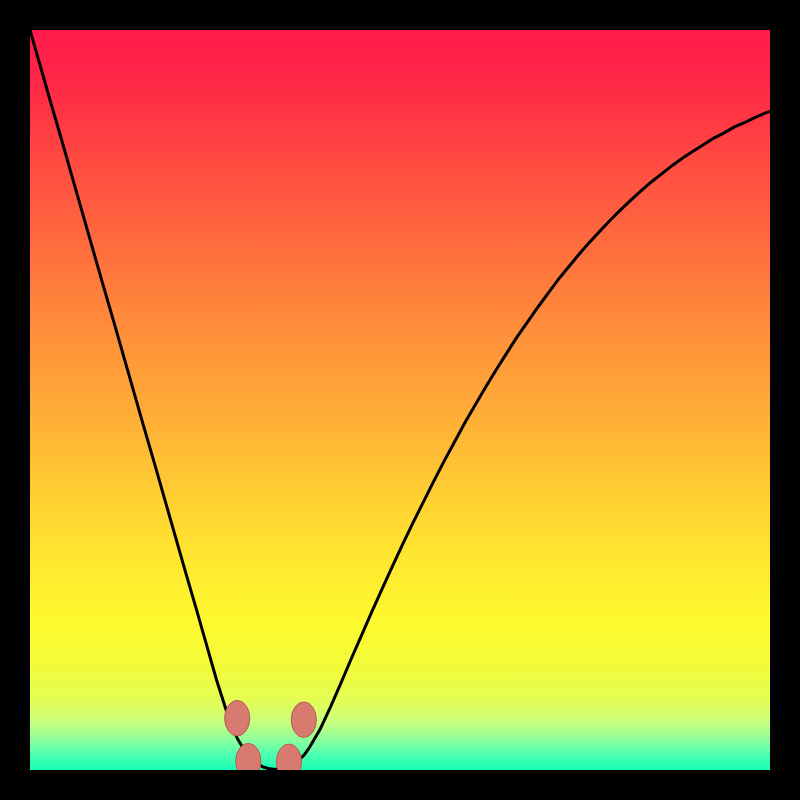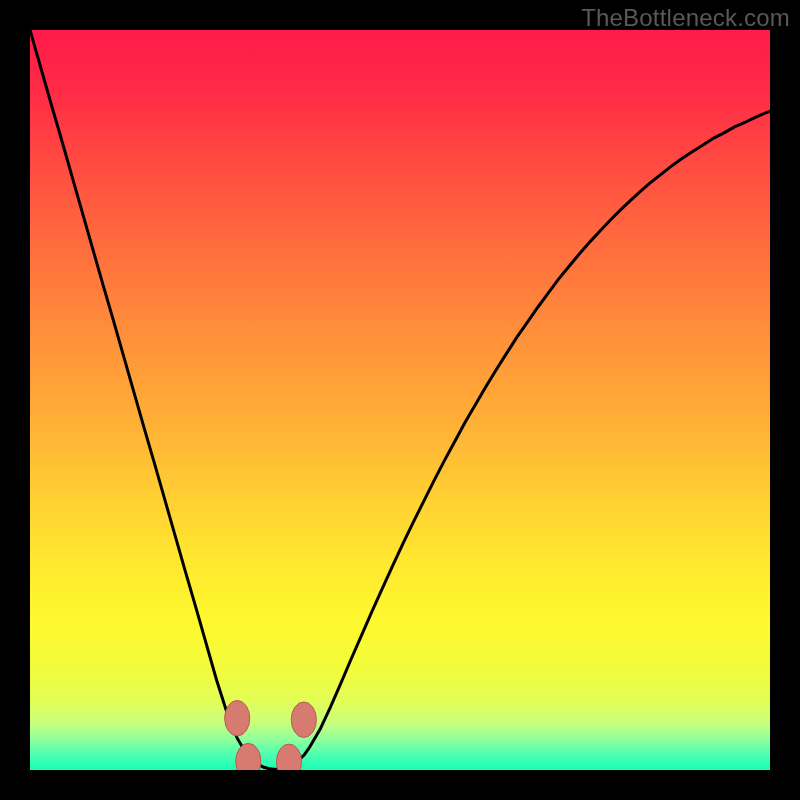--- a/index.html
+++ b/index.html
@@ -31,21 +31,20 @@
     left: 30px;
     top: 30px;
     width: 740px;
     height: 740px;
   }
 </style>
 </head>
 <body>
 
 <div class="frame">
-  <div class="watermark">TheBottleneck.com</div>
 
   <svg class="plot" viewBox="0 0 740 740" preserveAspectRatio="none">
     <defs>
       <linearGradient id="bg-grad" x1="0" y1="0" x2="0" y2="1">
       <stop offset="0.00" stop-color="#ff1a4a"></stop>
           <stop offset="0.08" stop-color="#ff2a46"></stop>
           <stop offset="0.18" stop-color="#ff4b41"></stop>
           <stop offset="0.30" stop-color="#ff6f3d"></stop>
           <stop offset="0.42" stop-color="#ff923a"></stop>
           <stop offset="0.54" stop-color="#ffb336"></stop>

